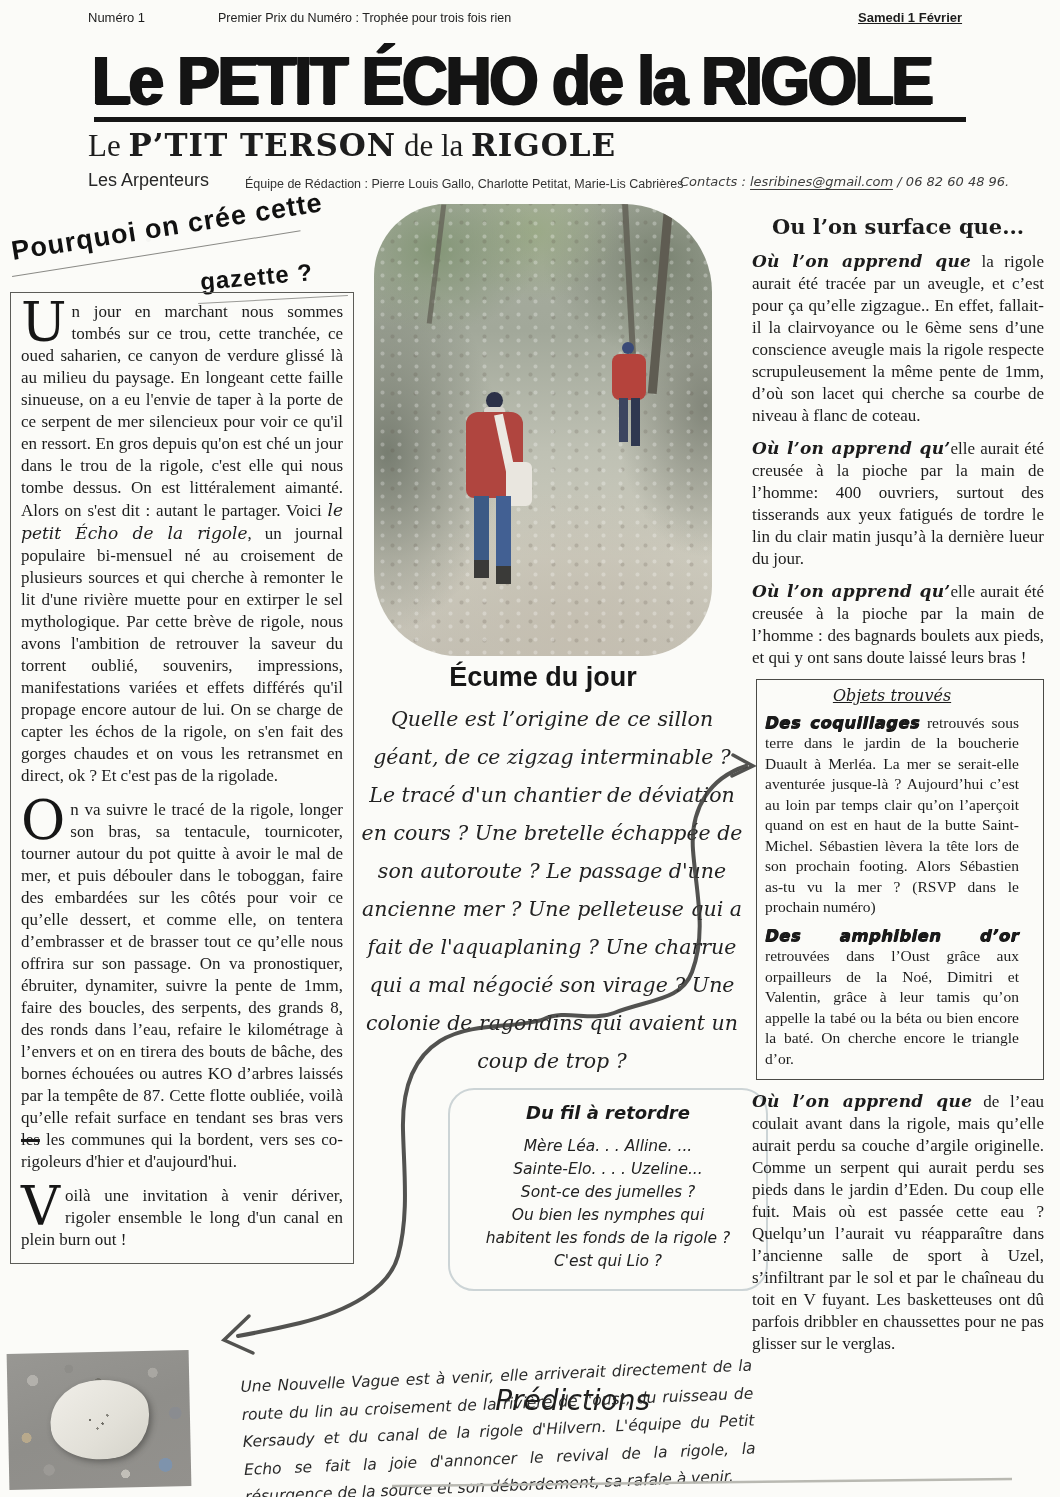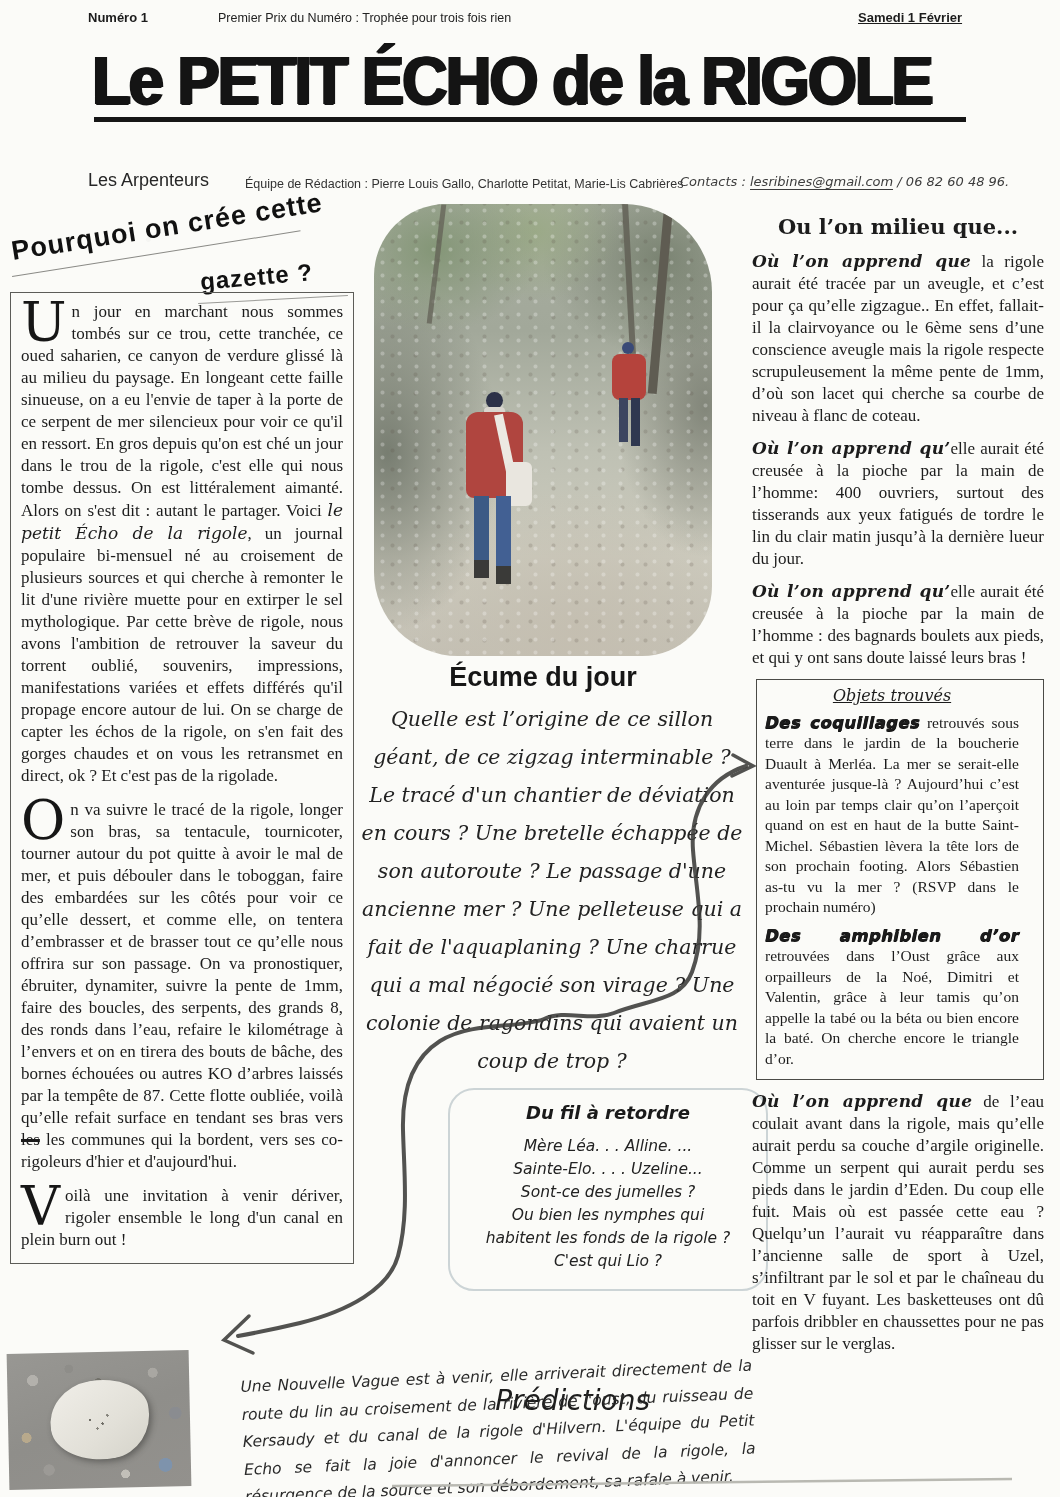--- a/index.html
+++ b/index.html
@@ -4,21 +4,21 @@
 <style>
   html,body{margin:0;padding:0;background:#e8e8e6;}
   .page{
     position:relative;width:1060px;height:1497px;margin:0 auto;
     background:#fbfbf8;
     background-image:radial-gradient(circle at 14% 16%, rgba(0,0,0,.025) 0 2px, transparent 3px),
                      radial-gradient(circle at 72% 64%, rgba(0,0,0,.02) 0 2px, transparent 3px);
     font-family:"Liberation Serif", serif;color:#1c1c1c;overflow:hidden;
   }
   
-  .hdr-issue{position:absolute;left:88px;top:10px;font-family:"Liberation Sans",sans-serif;font-weight:bold;font-size:13px;}
+  .hdr-issue{position:absolute;left:88px;top:10px;font-family:"Liberation Sans",sans-serif;font-weight:normal;font-size:13px;}
   .hdr-award{position:absolute;left:218px;top:11px;font-family:"Liberation Sans",sans-serif;font-size:12.5px;color:#222;}
   .hdr-date{position:absolute;left:858px;top:10px;font-family:"Liberation Sans",sans-serif;font-weight:bold;font-size:13px;text-decoration:underline;}
   .masthead{
     position:absolute;left:92px;top:40px;width:880px;
     font-family:"Liberation Sans",sans-serif;font-weight:bold;font-size:62px;
     letter-spacing:-2px;color:#141414;white-space:nowrap;
     transform:scale(1.02,1.12);transform-origin:left top;
     text-shadow:1.6px 0 #141414,-1.2px 0 #141414,0 1px #141414;
   }
   .masthead-rule{position:absolute;left:94px;top:117px;width:872px;height:5px;background:#161616;}
@@ -135,20 +135,23 @@
 <body>
 
 <div class="page">
 
   <div class="hdr-issue">Numéro 1</div>
   <div class="hdr-award">Premier Prix du Numéro : Trophée pour trois fois rien</div>
   <div class="hdr-date">Samedi 1 Février</div>
 
   <div class="masthead">Le PETIT ÉCHO de la RIGOLE</div>
   <div class="masthead-rule"></div>
+  <div class="subtitle">
+    <span>Le </span><span class="slab">P’TIT TERSON</span><span> de la </span><span class="slab">RIGOLE</span>
+  </div>
   <div class="byline-name">Les Arpenteurs</div>
   <div class="byline-team">Équipe de Rédaction : Pierre Louis Gallo, Charlotte Petitat, Marie-Lis Cabrières</div>
   <div class="byline-contacts">
     <span>Contacts : </span><span class="mail">lesribines@gmail.com</span><span> / 06 82 60 48 96.</span>
   </div>
 
   <div class="why-line1">Pourquoi on crée cette</div>
   <div class="why-rule1"></div>
   <div class="why-line2">gazette ?</div>
   <div class="why-rule2"></div>
@@ -199,21 +202,21 @@
     <div class="fil-line">Sont-ce des jumelles ?</div>
     <div class="fil-line">Ou bien les nymphes qui</div>
     <div class="fil-line">habitent les fonds de la rigole ?</div>
     <div class="fil-line">C'est qui Lio ?</div>
   </div>
 
   <div class="pred-title">Prédictions</div>
   <div class="pred-text">Une Nouvelle Vague est à venir, elle arriverait directement de la route du lin au croisement de la rivière de l'oust, du ruisseau de Kersaudy et du canal de la rigole d'Hilvern. L'équipe du Petit Echo se fait la joie d'annoncer le revival de la rigole, la résurgence de la source et son débordement, sa rafale à venir.</div>
 
   <div class="right-col">
-    <div class="right-head">Ou l’on milieu que...</div>
+    <div class="right-head">Ou l’on surface que...</div>
     <p><span class="lead-script">Où l’on apprend que</span><span> la rigole aurait été tracée par un aveugle, et c’est pour ça qu’elle zigzague.. En effet, fallait-il la clairvoyance ou le 6ème sens d’une conscience aveugle mais la rigole respecte scrupuleusement la même pente de 1mm, d’où son lacet qui cherche sa courbe de niveau à flanc de coteau.</span></p>
     <p><span class="lead-script">Où l’on apprend qu’</span><span>elle aurait été creusée à la pioche par la main de l’homme: 400 ouvriers, surtout des tisserands aux yeux fatigués de tordre le lin du clair matin jusqu’à la dernière lueur du jour.</span></p>
     <p><span class="lead-script">Où l’on apprend qu’</span><span>elle aurait été creusée à la pioche par la main de l’homme : des bagnards boulets aux pieds, et qui y ont sans doute laissé leurs bras !</span></p>
 
     <div class="objets-box">
       <div class="objets-title">Objets trouvés</div>
       <p><span class="marker">Des coquillages</span><span> retrouvés sous terre dans le jardin de la boucherie Duault à Merléa. La mer se serait-elle aventurée jusque-là ? Aujourd’hui c’est au loin par temps clair qu’on l’aperçoit quand on est en haut de la butte Saint-Michel. Sébastien lèvera la tête lors de son prochain footing. Alors Sébastien as-tu vu la mer ? (RSVP dans le prochain numéro)</span></p>
       <p><span class="marker">Des amphibien d’or</span><span> retrouvées dans l’Oust grâce aux orpailleurs de la Noé, Dimitri et Valentin, grâce à leur tamis qu’on appelle la tabé ou la béta ou bien encore la baté. On cherche encore le triangle d’or.</span></p>
     </div>
 

